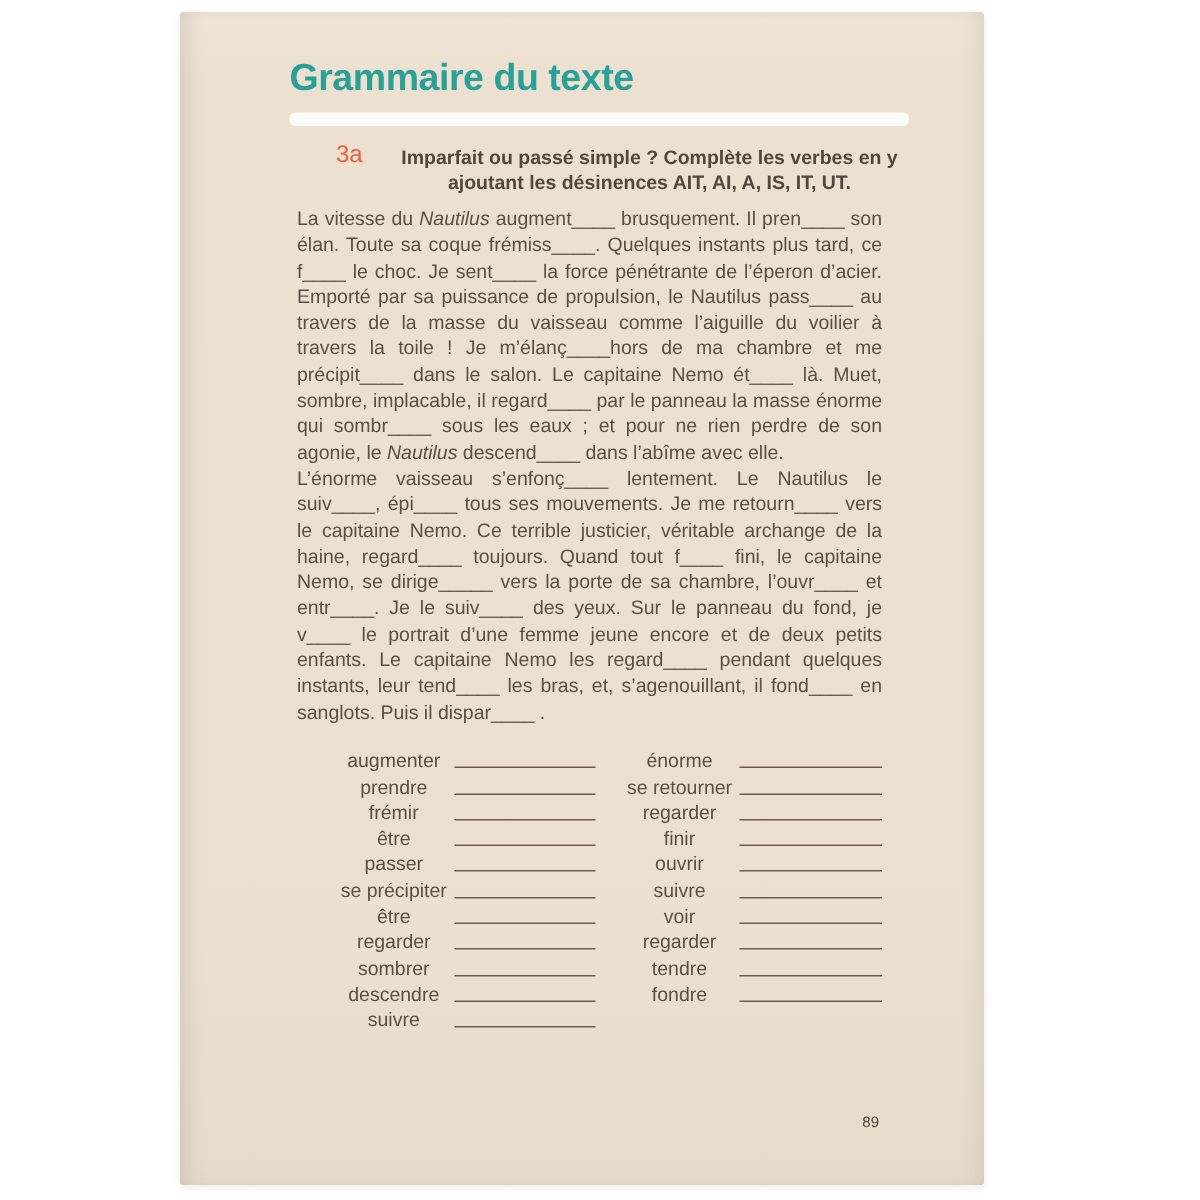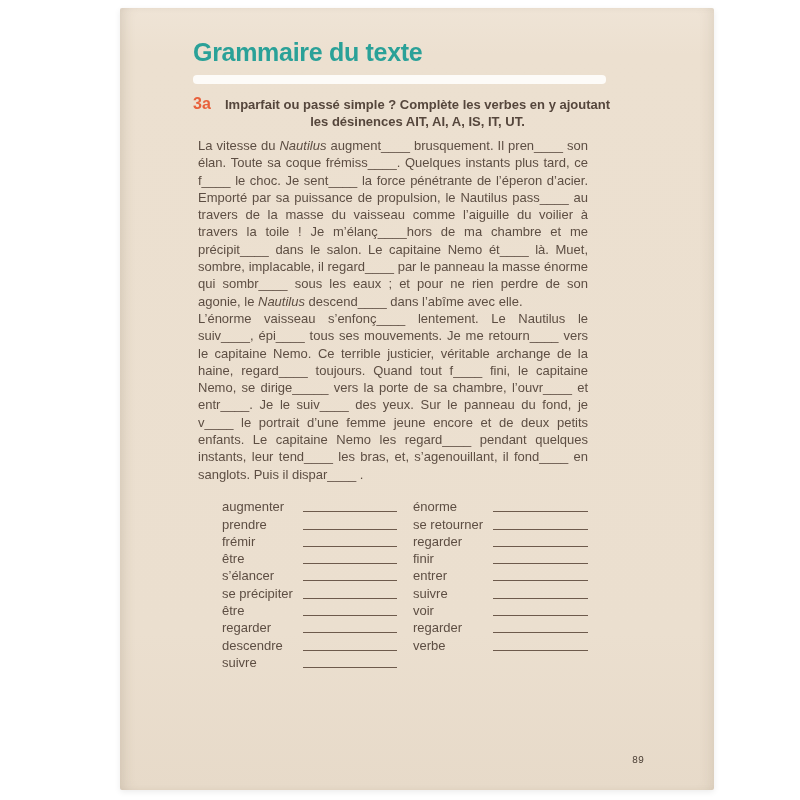--- a/index.html
+++ b/index.html
@@ -6,21 +6,21 @@
   html,body { width:800px; height:800px; }
   body {
     background:#ffffff;
     font-family:"Liberation Sans", sans-serif;
     overflow:hidden;
   }
   .canvas { position:relative; width:800px; height:800px; }
   .page {
     position:absolute;
     left:120px; top:8px;
-    width:594px; height:782px;
+    width:536px; height:782px;
     background:#ece0d0;
     background:linear-gradient(180deg,#efe4d6 0%,#ece0d0 6%,#ebdfcf 80%,#e7dac9 100%);
     border-radius:2px;
     box-shadow:
       inset 10px 0 14px -8px rgba(90,70,50,0.18),
       inset -10px 0 14px -8px rgba(90,70,50,0.12),
       0 2px 6px rgba(0,0,0,0.08);
   }
   .page-title {
     margin:30px 0 0 73px;
@@ -37,23 +37,24 @@
   }
   .ex-head {
     display:flex;
     align-items:flex-start;
     margin:12px 0 0 73px;
     width:420px;
   }
   .ex-num {
     flex:0 0 29px;
     font-size:16px;
-    font-weight:bold;
+    font-weight:normal;
     color:#e8613c;
     line-height:16px;
+    margin-left:31px;
   }
   .ex-instruction {
     width:391px;
     font-size:13px;
     font-weight:bold;
     color:#55463c;
     line-height:17px;
     text-align:center;
   }
   .passage {
@@ -63,20 +64,21 @@
     line-height:17.3px;
     color:#5d4e43;
     text-align:justify;
   }
   .passage p + p { margin-top:0; }
   .italic { font-style:italic; }
   .section-3b { margin-top:14px; }
   .verb-table {
     margin:10px 0 0 102px;
     width:368px;
+    text-align:center;
   }
   .verb-row {
     display:grid;
     grid-template-columns:81px 94px 16px 80px 95px;
     height:17.3px;
     align-items:end;
   }
   .verb {
     font-size:13px;
     color:#5d4e43;
@@ -84,24 +86,23 @@
     white-space:nowrap;
   }
   .blank-line {
     display:block;
     height:13px;
     border-bottom:1.4px solid #6d5a4c;
     margin-bottom:2px;
   }
   .page-number {
     position:absolute;
-    right:70px; bottom:24px;
+    right:70px; bottom:36px;
     font-size:10px;
     color:#4f4339;
-    font-family:Liberation Mono, monospace;
   }
 </style>
 </head>
 <body>
 
 <div class="canvas">
   <div class="page">
 
     <h1 class="page-title">Grammaire du texte</h1>
     <div class="title-bar"></div>
@@ -145,28 +146,28 @@
 
   <div class="verb-row">
     <span class="verb">être</span>
     <span class="blank-line"></span>
     <span></span>
     <span class="verb">finir</span>
     <span class="blank-line"></span>
   </div>
 
 
-
-  <div class="verb-row">
-    <span class="verb">s’élancer</span>
-    <span class="blank-line"></span>
-    <span></span>
-    <span class="verb">entrer</span>
-    <span class="blank-line"></span>
-  </div>
+  <div class="verb-row">
+    <span class="verb">passer</span>
+    <span class="blank-line"></span>
+    <span></span>
+    <span class="verb">ouvrir</span>
+    <span class="blank-line"></span>
+  </div>
+
 
   <div class="verb-row">
     <span class="verb">se précipiter</span>
     <span class="blank-line"></span>
     <span></span>
     <span class="verb">suivre</span>
     <span class="blank-line"></span>
   </div>
 
   <div class="verb-row">
@@ -178,26 +179,33 @@
   </div>
 
   <div class="verb-row">
     <span class="verb">regarder</span>
     <span class="blank-line"></span>
     <span></span>
     <span class="verb">regarder</span>
     <span class="blank-line"></span>
   </div>
 
+  <div class="verb-row">
+    <span class="verb">sombrer</span>
+    <span class="blank-line"></span>
+    <span></span>
+    <span class="verb">tendre</span>
+    <span class="blank-line"></span>
+  </div>
 
   <div class="verb-row">
     <span class="verb">descendre</span>
     <span class="blank-line"></span>
     <span></span>
-    <span class="verb">verbe</span>
+    <span class="verb">fondre</span>
     <span class="blank-line"></span>
   </div>
 
 
   <div class="verb-row">
     <span class="verb">suivre</span>
     <span class="blank-line"></span>
     <span></span>
 
   </div>

